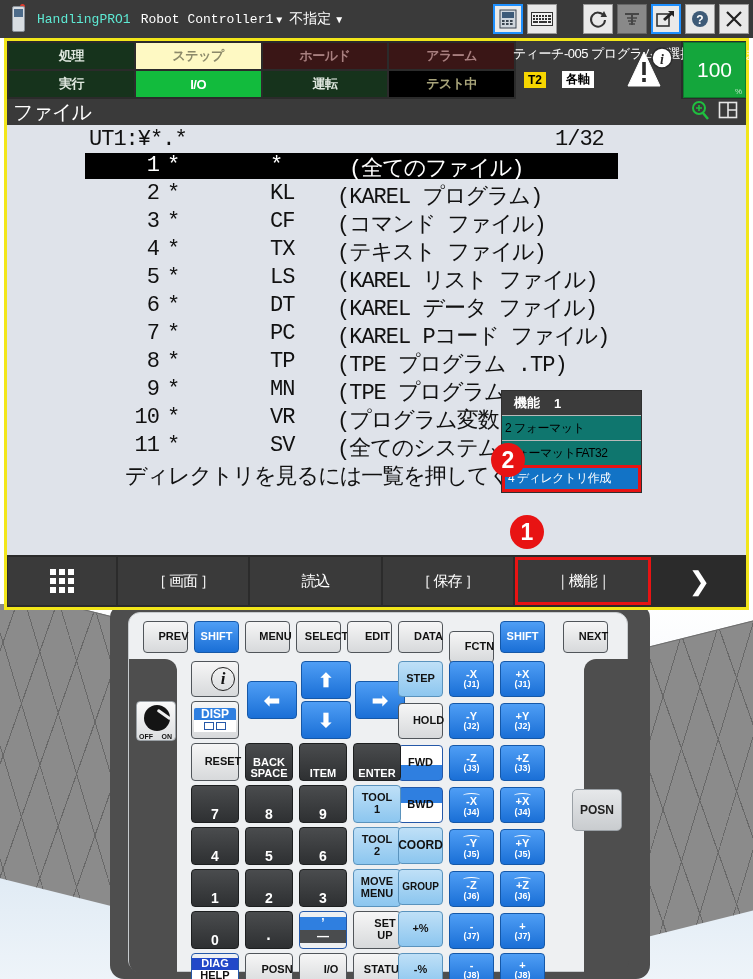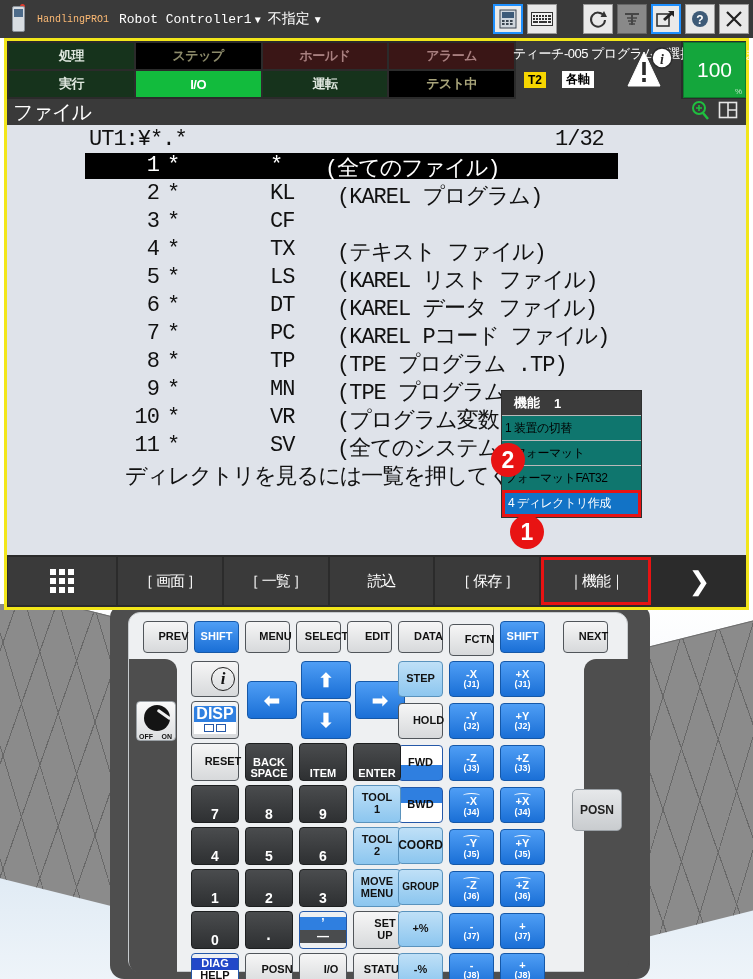--- a/index.html
+++ b/index.html
@@ -53,21 +53,21 @@
   }
   .tp-logo .screen {
     position: absolute; left: 6px; top: 5px; width: 9px; height: 8px;
     background: #4d6b8a;
   }
   .tp-logo .dot {
     position: absolute; left: 12px; top: 0px; width: 5px; height: 5px;
     background: #e03c2f; border-radius: 50%;
   }
   .title-text {
-    color: #fdba74; font-size: 10px; margin-left: 7px;
+    color: #5eead4; font-size: 13px; margin-left: 7px;
     font-family: "Liberation Mono", monospace; white-space: nowrap;
   }
   .title-ctrl {
     color: #ffffff; font-size: 13px; margin-left: 10px;
     font-family: "Liberation Mono", monospace; white-space: nowrap;
   }
   .title-mode {
     color: #ffffff; font-size: 14px; margin-left: 7px; white-space: nowrap;
   }
   .caret { display: inline-block; font-size: 10px; margin-left: 3px; }
@@ -92,21 +92,21 @@
   .status-grid {
     position: absolute; left: 0; top: 0; width: 509px; height: 58px;
     display: grid; grid-template-columns: repeat(4, 1fr); grid-template-rows: 1fr 1fr;
     gap: 2px; padding: 2px;
   }
   .st {
     display: flex; align-items: center; justify-content: center;
     font-size: 13px; color: #cfd3cf; font-weight: bold; letter-spacing: -0.5px;
   }
   .st-green-dk { background: #16331c; color: #dfe7df; }
-  .st-olive { background: #000000; color: #8c8a6a; }
+  .st-olive { background: #fef9c3; color: #8c8a6a; }
   .st-maroon { background: #3a1616; color: #a87f7f; }
   .st-green-on { background: #12bb3d; color: #ffffff; }
   .st-olive2 { background: #000000; color: #a8a47a; }
 
   .alarm-box {
     position: absolute; left: 509px; top: 0; width: 165px; height: 58px;
     background: #3a3a3a;
   }
   .alarm-msg {
     position: absolute; left: -3px; top: 4px; width: 330px;
@@ -154,21 +154,21 @@
     color: #111; font-size: 22px; letter-spacing: -1px; white-space: nowrap;
   }
   .row .num { position: absolute; width: 44px; text-align: right; left: 108px; }
   .row .star { position: absolute; left: 160px; }
   .row .ext { position: absolute; left: 263px; }
   .row .desc { position: absolute; left: 330px; }
   .row.sel { background: #000000; color: #ffffff; left: 78px; width: 533px; }
   .row.sel .num { left: 30px; }
   .row.sel .star { left: 82px; }
   .row.sel .ext { left: 185px; }
-  .row.sel .desc { left: 240px; }
+  .row.sel .desc { left: 264px; }
   .hint {
     position: absolute; left: 118px; color: #111; font-size: 22px;
     letter-spacing: -1px; white-space: nowrap;
   }
 
   
   .fctn-menu {
     position: absolute; left: 494px; top: 349px; width: 141px;
     border: 1px solid #2f2f2f; background: #0f766e;
     font-family: "Liberation Sans", sans-serif; z-index: 20;
@@ -269,21 +269,21 @@
     font-size: 12px; font-weight: bold; color: #222;
   }
   .key.hex-up {
     background: linear-gradient(#ffffff 0 55%, #2f7fe0 55% 100%);
   }
   .key.hex-dn {
     background: linear-gradient(#2f7fe0 0 45%, #ffffff 45% 100%);
   }
   .key .hexlabel { background: transparent; }
   .disp-key .disp-top {
-    width: 100%; background: #2f7fe0; color: #fff; font-size: 16px; font-weight: bold;
+    width: 100%; background: #2f7fe0; color: #fff; font-size: 12px; font-weight: bold;
     border-radius: 2px 2px 0 0;
   }
   .disp-key .disp-bot {
     width: 100%; background: #ffffff; display:flex; align-items:center; justify-content:center;
     padding: 2px 0;
   }
   .disp-key .disp-bot span {
     display:inline-block; width: 10px; height: 8px; border: 1px solid #2558a8; margin: 0 1px;
   }
   .diag-key .dk-top { width:100%; background:#2148c8; color:#fff; font-size:11px; font-weight:bold; }
@@ -462,20 +462,21 @@
       <div class="row" style="top:56px">
         <span class="num">2</span>
         <span class="star">*</span>
         <span class="ext">KL</span>
         <span class="desc">(KAREL プログラム)</span>
       </div>
       <div class="row" style="top:84px">
         <span class="num">3</span>
         <span class="star">*</span>
         <span class="ext">CF</span>
+        <span class="desc">(コマンド ファイル)</span>
       </div>
       <div class="row" style="top:112px">
         <span class="num">4</span>
         <span class="star">*</span>
         <span class="ext">TX</span>
         <span class="desc">(テキスト ファイル)</span>
       </div>
       <div class="row" style="top:140px">
         <span class="num">5</span>
         <span class="star">*</span>
@@ -520,63 +521,61 @@
       </div>
 
       <div class="hint" style="top:336px">ディレクトリを見るには一覧を押してください</div>
     </div>
 
     <div class="fctn-menu">
       <div class="fctn-head">
         <span>機能</span>
         <span class="hn">1</span>
       </div>
-      <div class="fctn-item">1 装置の切替</div>
       <div class="fctn-item">2 フォーマット</div>
       <div class="fctn-item">フォーマットFAT32</div>
       <div class="fctn-item active">4 ディレクトリ作成</div>
     </div>
 
     <div class="softbar">
       <div class="sk first">
         <span class="grid-icon">
           <i></i>
             <i></i>
             <i></i>
             <i></i>
             <i></i>
             <i></i>
             <i></i>
             <i></i>
             <i></i>
         </span>
       </div>
       <div class="sk">［ 画面 ］</div>
-      <div class="sk">［ 一覧 ］</div>
       <div class="sk">読込</div>
       <div class="sk">［ 保存 ］</div>
       <div class="sk hl">｜機能｜</div>
       <div class="sk last">❯</div>
     </div>
   </div>
 
   <div class="badge-num" style="left:491px; top:443px;">2</div>
   <div class="badge-num" style="left:510px; top:515px;">1</div>
 
   <div class="pendant">
     <div class="pend-left-dark"></div>
     <div class="pend-right-dark"></div>
 
     <div class="key k-gray" style="left:14px;  top:8px;  width:45px; height:32px;">PREV</div>
     <div class="key k-blue" style="left:65px;  top:8px;  width:45px; height:32px;">SHIFT</div>
     <div class="key k-gray" style="left:116px; top:8px;  width:45px; height:32px;">MENU</div>
     <div class="key k-gray" style="left:167px; top:8px;  width:45px; height:32px;">SELECT</div>
     <div class="key k-gray" style="left:218px; top:8px;  width:45px; height:32px;">EDIT</div>
     <div class="key k-gray" style="left:269px; top:8px;  width:45px; height:32px;">DATA</div>
-    <div class="key k-gray" style="left:320px; top:11px;  width:45px; height:32px;">FCTN</div>
+    <div class="key k-gray" style="left:320px; top:18px;  width:45px; height:32px;">FCTN</div>
     <div class="key k-blue" style="left:371px; top:8px;  width:45px; height:32px;">SHIFT</div>
     <div class="key k-gray" style="left:434px; top:8px;  width:45px; height:32px;">NEXT</div>
 
     <div class="key k-gray" style="left:62px; top:48px; width:48px; height:36px; font-size:17px; font-style:italic; font-family:'Liberation Serif', serif;">
       <span style="display:inline-flex;align-items:center;justify-content:center;width:24px;height:24px;border:1.6px solid #222;border-radius:50%;">i</span>
     </div>
     <div class="key k-gray disp-key" style="left:62px; top:88px; width:48px; height:38px; padding:2px;">
       <span class="disp-top">DISP</span>
       <span class="disp-bot">
           <span></span>

